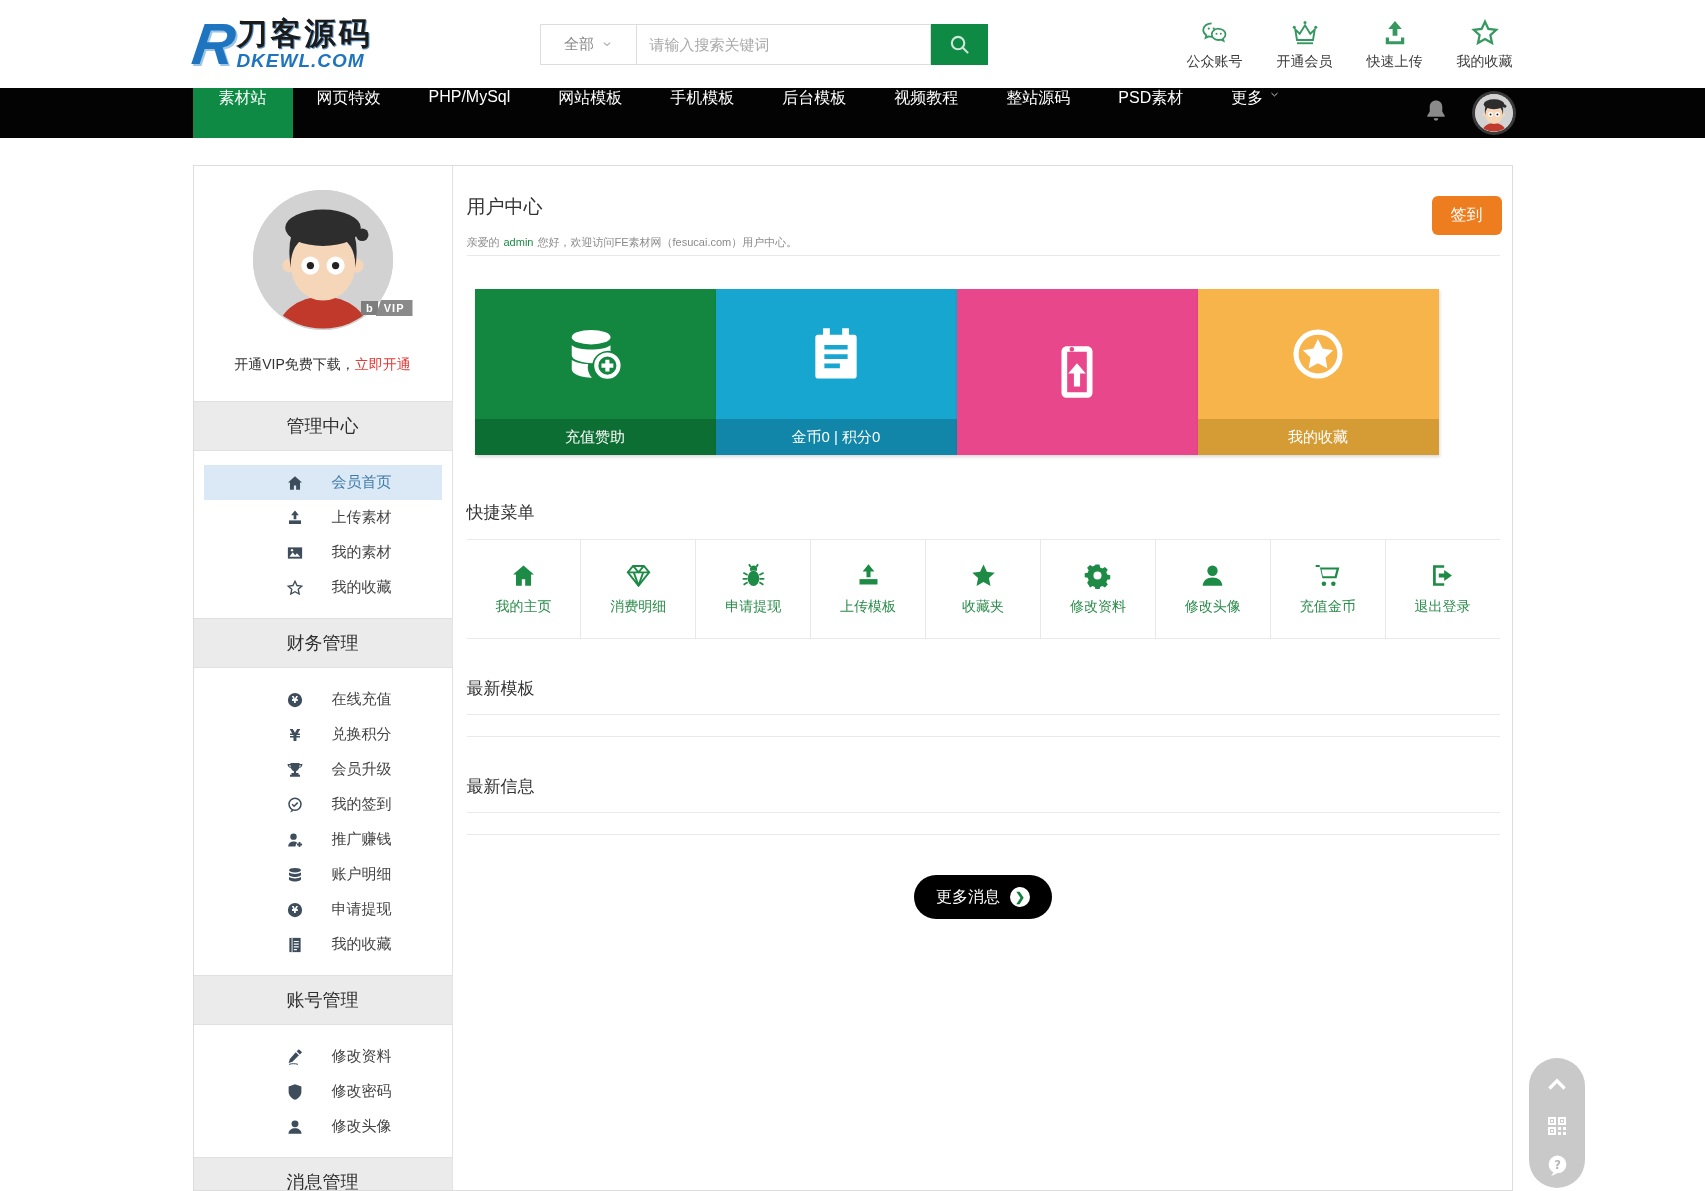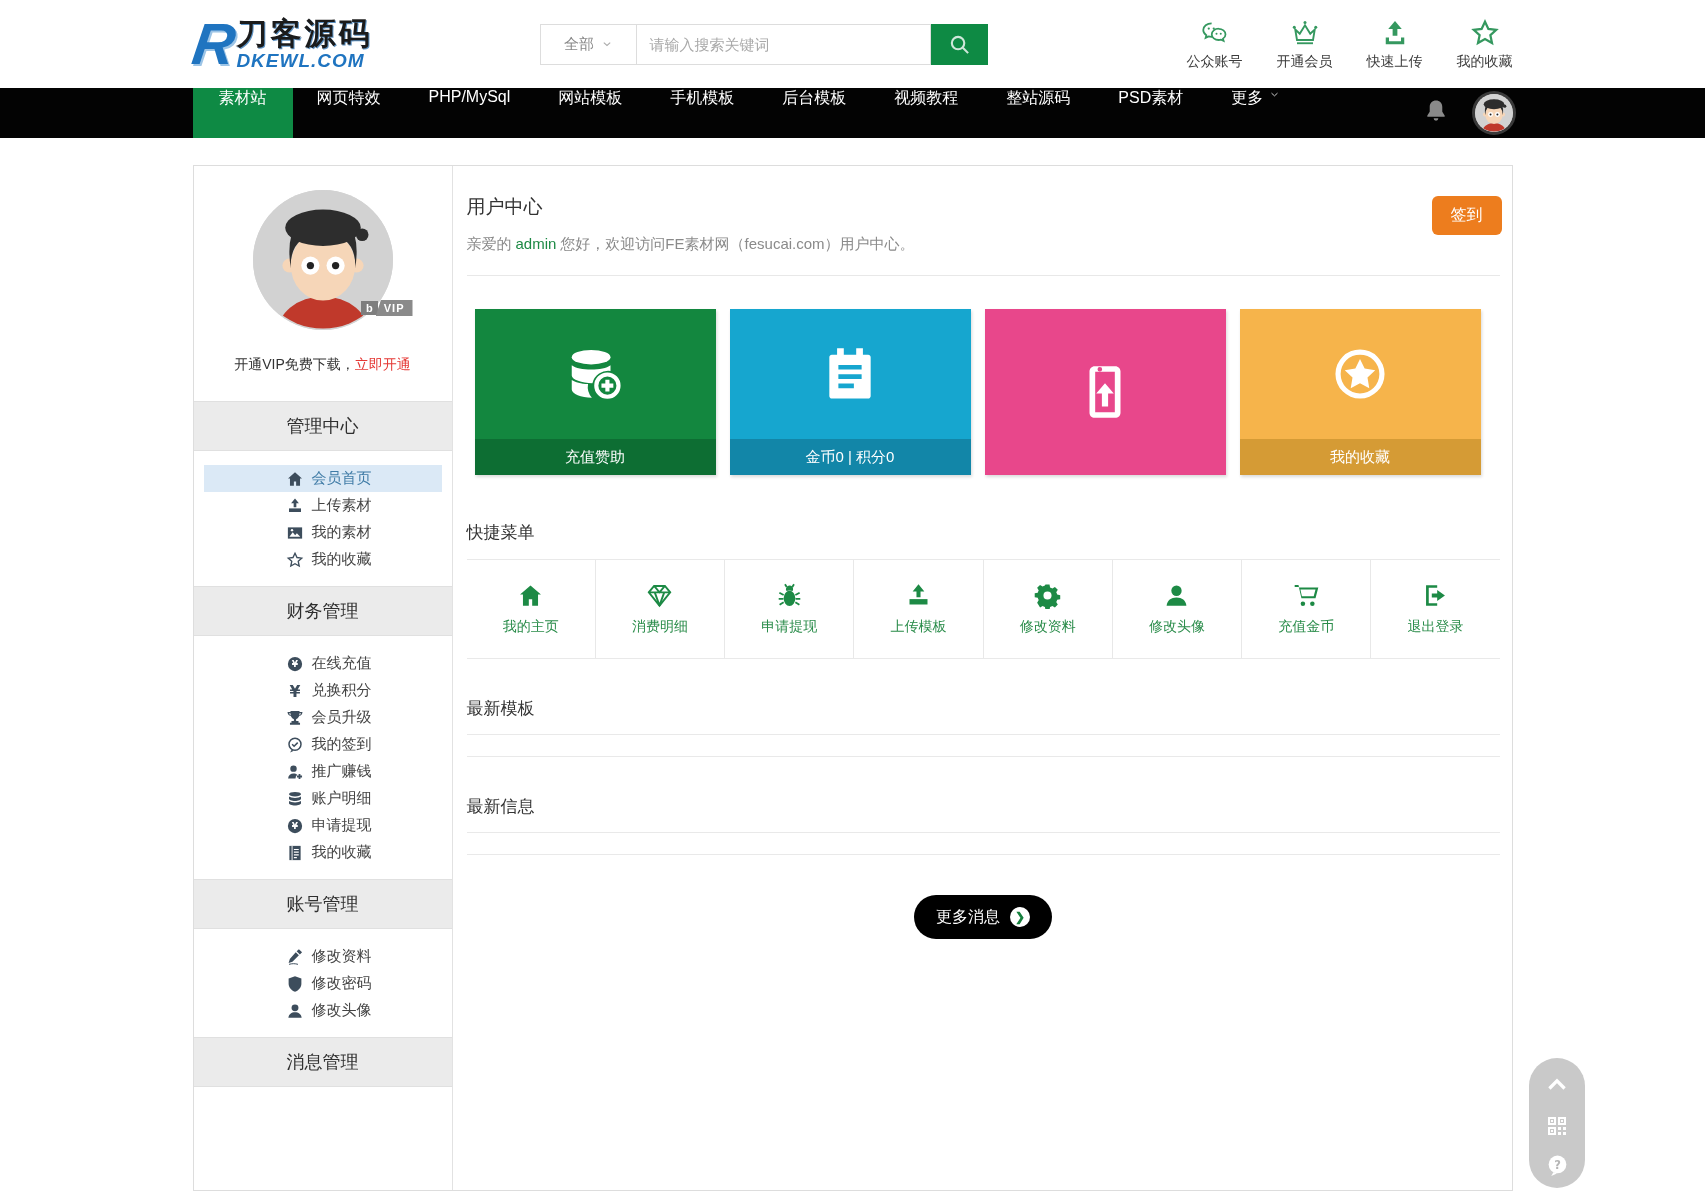--- a/index.html
+++ b/index.html
@@ -58,35 +58,35 @@
   .vip-tag { position:absolute; right:-20px; bottom:14px; display:flex; align-items:center; }
   .vip-b { background:#7e7e7e; color:#fff; font-size:11px; font-weight:bold; padding:1px 5px; }
   .vip-txt { background:#8a8a8a; color:#fff; font-size:11px; font-weight:bold; padding:2px 8px;
     clip-path:polygon(14% 0,100% 0,100% 100%,0 100%); margin-left:-2px; letter-spacing:1px; }
   .vip-line { margin-top:26px; font-size:14px; color:#333; }
   .vip-line a { color:#e53935; text-decoration:none; cursor:pointer; }
 
   .sec-head { height:50px; background:#ebebeb; border-top:1px solid #e0e0e0; border-bottom:1px solid #e0e0e0;
     display:flex; align-items:center; justify-content:center; font-size:18px; color:#2f2f2f; }
   .sec-list { padding:14px 0 13px 0; }
-  .side-item { height:27px; display:flex; align-items:center; gap:8px; padding-left:82px;
+  .side-item { height:35px; display:flex; align-items:center; gap:28px; padding-left:82px;
     margin:0 10px; font-size:15px; color:#444; cursor:pointer; }
   .side-item svg { width:18px; height:18px; color:#3d4d5c; flex-shrink:0; }
   .side-item.active { background:#dbe9f6; }
   .side-item.active span { color:#3f7ba6; }
 
   
   .page-head { padding-top:28px; border-bottom:1px solid #e8e8e8; }
   .page-title { font-size:19px; color:#333; font-weight:normal; }
-  .welcome { margin-top:15px; margin-bottom:21px; font-size:15px; color:#8a8a8a; }
+  .welcome { margin-top:15px; margin-bottom:5px; font-size:11px; color:#8a8a8a; }
   .welcome b { color:#1d8a45; font-weight:normal; margin:0 4px; }
   .signin-btn { position:absolute; top:30px; right:10px; background:#ed7d1e; color:#fff; border:none;
     font-size:16px; padding:9px 19px; border-radius:6px; cursor:pointer; }
 
-  .cards { display:flex; gap:14px; margin-top:33px; padding-left:8px;text-align:center; }
+  .cards { display:flex; margin-top:33px; padding-left:8px;text-align:center; }
   .card { width:241px; height:166px; cursor:pointer; display:flex; flex-direction:column; box-shadow:1px 2px 3px rgba(0,0,0,.15); }
   .card-icon { flex:1; display:flex; align-items:center; justify-content:center; }
   .card-icon svg { width:62px; height:62px; color:#fff; }
   .card-foot { height:36px; display:flex; align-items:center; justify-content:center; color:#fff; font-size:15px; }
   .card1 .card-icon{background:#13873f;} .card1 .card-foot{background:#0d6e33;}
   .card2 .card-icon{background:#16a6cf;} .card2 .card-foot{background:#1286a8;}
   .card3 .card-icon{background:#e8478b;} .card3 .card-foot{background:#c43b74;}
   .card4 .card-icon{background:#f6b44b;} .card4 .card-foot{background:#d59b35;}
 
   .section-title { margin-top:46px; font-size:17px; color:#333; font-weight:normal; padding-bottom:15px;
@@ -582,20 +582,26 @@
             <span>申请提现</span>
         </div>
         <div class="qm-cell">
           <svg>
               <use href="#i-upload"></use>
             </svg>
             <span>上传模板</span>
         </div>
         <div class="qm-cell">
           <svg>
+              <use href="#i-star"></use>
+            </svg>
+            <span>收藏夹</span>
+        </div>
+        <div class="qm-cell">
+          <svg>
               <use href="#i-gear"></use>
             </svg>
             <span>修改资料</span>
         </div>
         <div class="qm-cell">
           <svg>
               <use href="#i-user"></use>
             </svg>
             <span>修改头像</span>
         </div>

